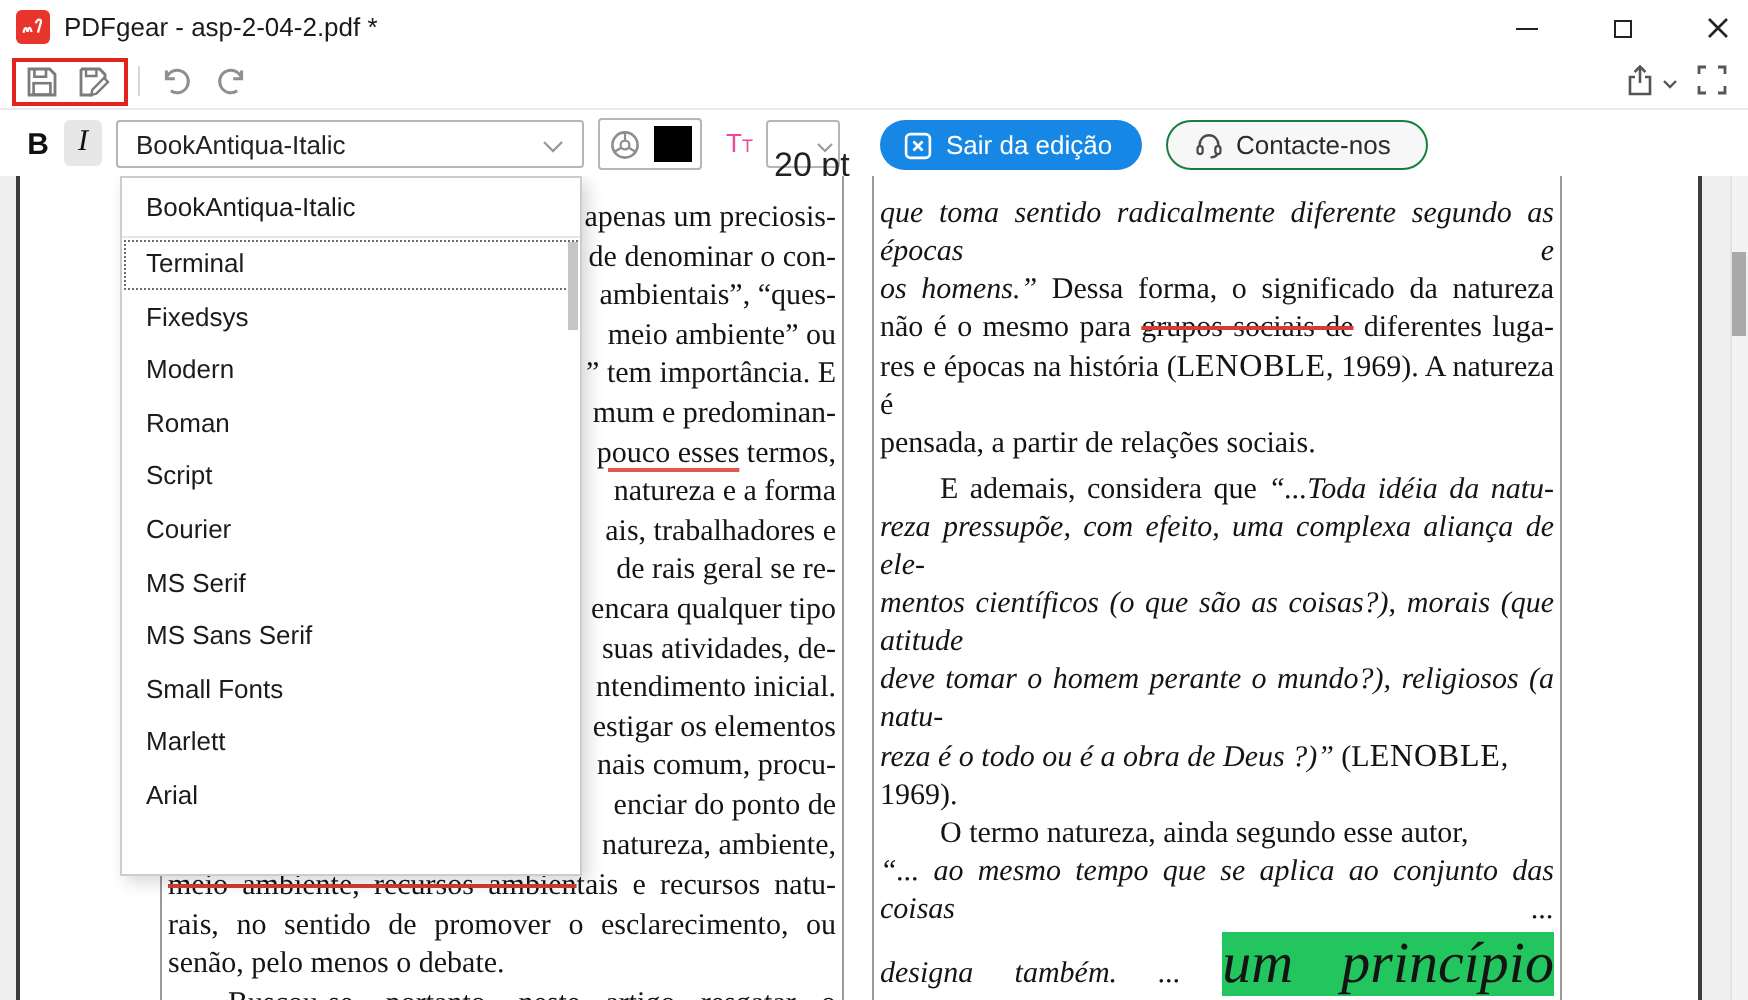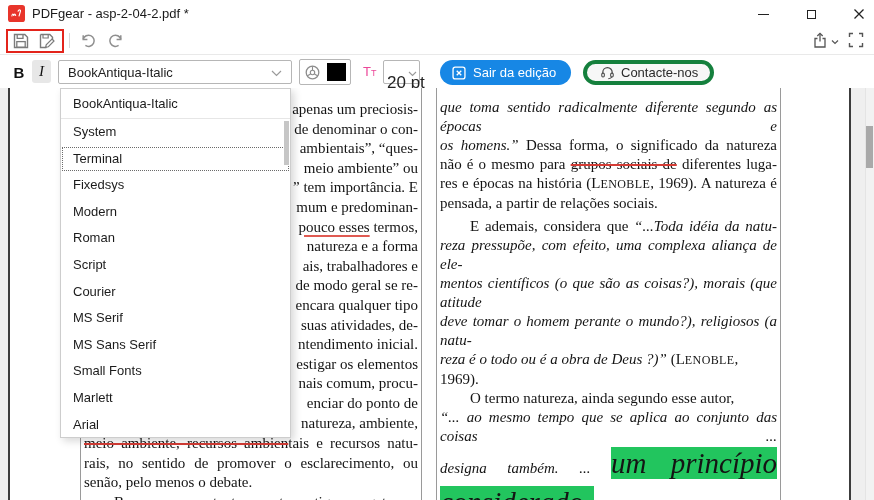--- a/index.html
+++ b/index.html
@@ -39,21 +39,21 @@
   .wheel { margin-left:4px; }
   .swatch { position:absolute; right:4px; top:3px; width:19px; height:18px; background:#000; }
   .tt-icon { position:absolute; left:363px; top:9px; font-size:13px; color:#ec4899; }
   .tt-icon .small { font-size:9px; }
   .sizebox { position:absolute; left:383px; top:5px; width:37px; height:24px; border:1px solid #b6b6b6; border-radius:2px; display:flex; align-items:center; }
   .sizebox .val { padding-left:3px; font-size:17px; color:#222; white-space:nowrap;margin-top:21px; }
   .sizebox .chev { position:absolute; right:2px; top:10px; }
   .pill { position:absolute; top:5px; height:25px; border-radius:13px; display:flex; align-items:center; font-size:13px; }
   .pill-exit { left:440px; width:131px; background:#1787e5; color:#fff; }
   .pill-exit svg { margin:0 7px 0 12px; }
-  .pill-contact { left:583px; width:131px; background:#f7f7f7; border:4px solid #15803d; color:#2a2a2a; }
+  .pill-contact { left:583px; width:131px; background:#f7f7f7; border:1px solid #15803d; color:#2a2a2a; }
   .pill-contact svg { margin:0 6px 0 13px; }
 
   
   .docarea { position:absolute; left:0; top:88px; width:874px; height:412px; background:#efefef; overflow:hidden; }
   .page { position:absolute; left:8px; top:-4px; width:843px; height:420px; background:#fff; border-left:2px solid #3c3c3c; border-right:2px solid #3c3c3c; }
   .tbox { position:absolute; top:-6px; height:424px; border:1px solid #9a9a9a; }
   .lbox { left:80px; width:342px; }
   .rbox { left:436px; width:345px; }
 
   .pdftext { font-family:"Liberation Serif", serif; font-size:15px; color:#141414; position:absolute; }
@@ -61,21 +61,21 @@
   .lbottom { left:84px; top:346px; width:334px; line-height:19.6px; }
   .rcol { left:440px; top:10px; width:337px; line-height:19px; }
 
   .pline { white-space:nowrap; }
   .lbottom .pline, .rcol .pline { white-space:normal; }
   .pline.j { text-align:justify; text-align-last:justify; }
   .pline.indent { text-indent:30px; }
   .pline.gap { margin-top:4px; }
   .pline.bigline { line-height:34px; }
   .pline .i { font-style:italic; }
-  .pline .sc { font-size:12px; letter-spacing:.4px; }
+  .pline .sc { font-size:16px; letter-spacing:.4px; }
   .pline .strike { text-decoration:line-through; text-decoration-color:#d43c35; text-decoration-thickness:1.5px; }
   .pline .redu { text-decoration:underline; text-decoration-color:#e05a52; text-decoration-thickness:1.5px; text-underline-offset:3px; }
   .pline .hl { font-style:italic; font-size:29px; background:#22c55e; }
 
   
   .sb-track { position:absolute; right:0; top:0; width:9px; height:412px; background:#f2f2f2; border-left:1px solid #e4e4e4; }
   .sb-thumb { position:absolute; right:1px; top:38px; width:7px; height:42px; background:#a9a9a9; }
 
   
   .dropdown { position:absolute; left:60px; top:0; width:231px; height:350px; background:#fff; border:1px solid #cdcdcd; box-shadow:3px 3px 8px rgba(0,0,0,.16); z-index:5; }
@@ -221,21 +221,21 @@
     <div class="pdftext lfrags">
         <div class="pline"><span>apenas um preciosis-</span></div>
         <div class="pline"><span>de denominar o con-</span></div>
         <div class="pline"><span>ambientais”, “ques-</span></div>
         <div class="pline"><span>meio ambiente” ou</span></div>
         <div class="pline"><span>” tem importância. E</span></div>
         <div class="pline"><span>mum e predominan-</span></div>
         <div class="pline"><span class="redu">pouco esses</span><span> termos,</span></div>
         <div class="pline"><span>natureza e a forma</span></div>
         <div class="pline"><span>ais, trabalhadores e</span></div>
-        <div class="pline"><span>de modo geral se re-</span></div>
+        <div class="pline"><span>de rais geral se re-</span></div>
         <div class="pline"><span>encara qualquer tipo</span></div>
         <div class="pline"><span>suas atividades, de-</span></div>
         <div class="pline"><span>ntendimento inicial.</span></div>
         <div class="pline"><span>estigar os elementos</span></div>
         <div class="pline"><span>nais comum, procu-</span></div>
         <div class="pline"><span>enciar do ponto de</span></div>
         <div class="pline"><span>natureza, ambiente,</span></div>
       </div>
     <div class="pdftext lbottom">
         <div class="pline j"><span class="strike">meio ambiente, recursos ambien</span><span>tais e recursos natu-</span></div>
@@ -261,21 +261,20 @@
       </div>
 
     <div class="sb-track">
       <div class="sb-thumb"></div>
     </div>
 
     <div class="dropdown">
       <div>
           <div class="dd-item first">BookAntiqua-Italic</div>
           <div class="dd-divider"></div>
-          <div class="dd-item">System</div>
           <div class="dd-item focused">Terminal</div>
           <div class="dd-item">Fixedsys</div>
           <div class="dd-item">Modern</div>
           <div class="dd-item">Roman</div>
           <div class="dd-item">Script</div>
           <div class="dd-item">Courier</div>
           <div class="dd-item">MS Serif</div>
           <div class="dd-item">MS Sans Serif</div>
           <div class="dd-item">Small Fonts</div>
           <div class="dd-item">Marlett</div>

